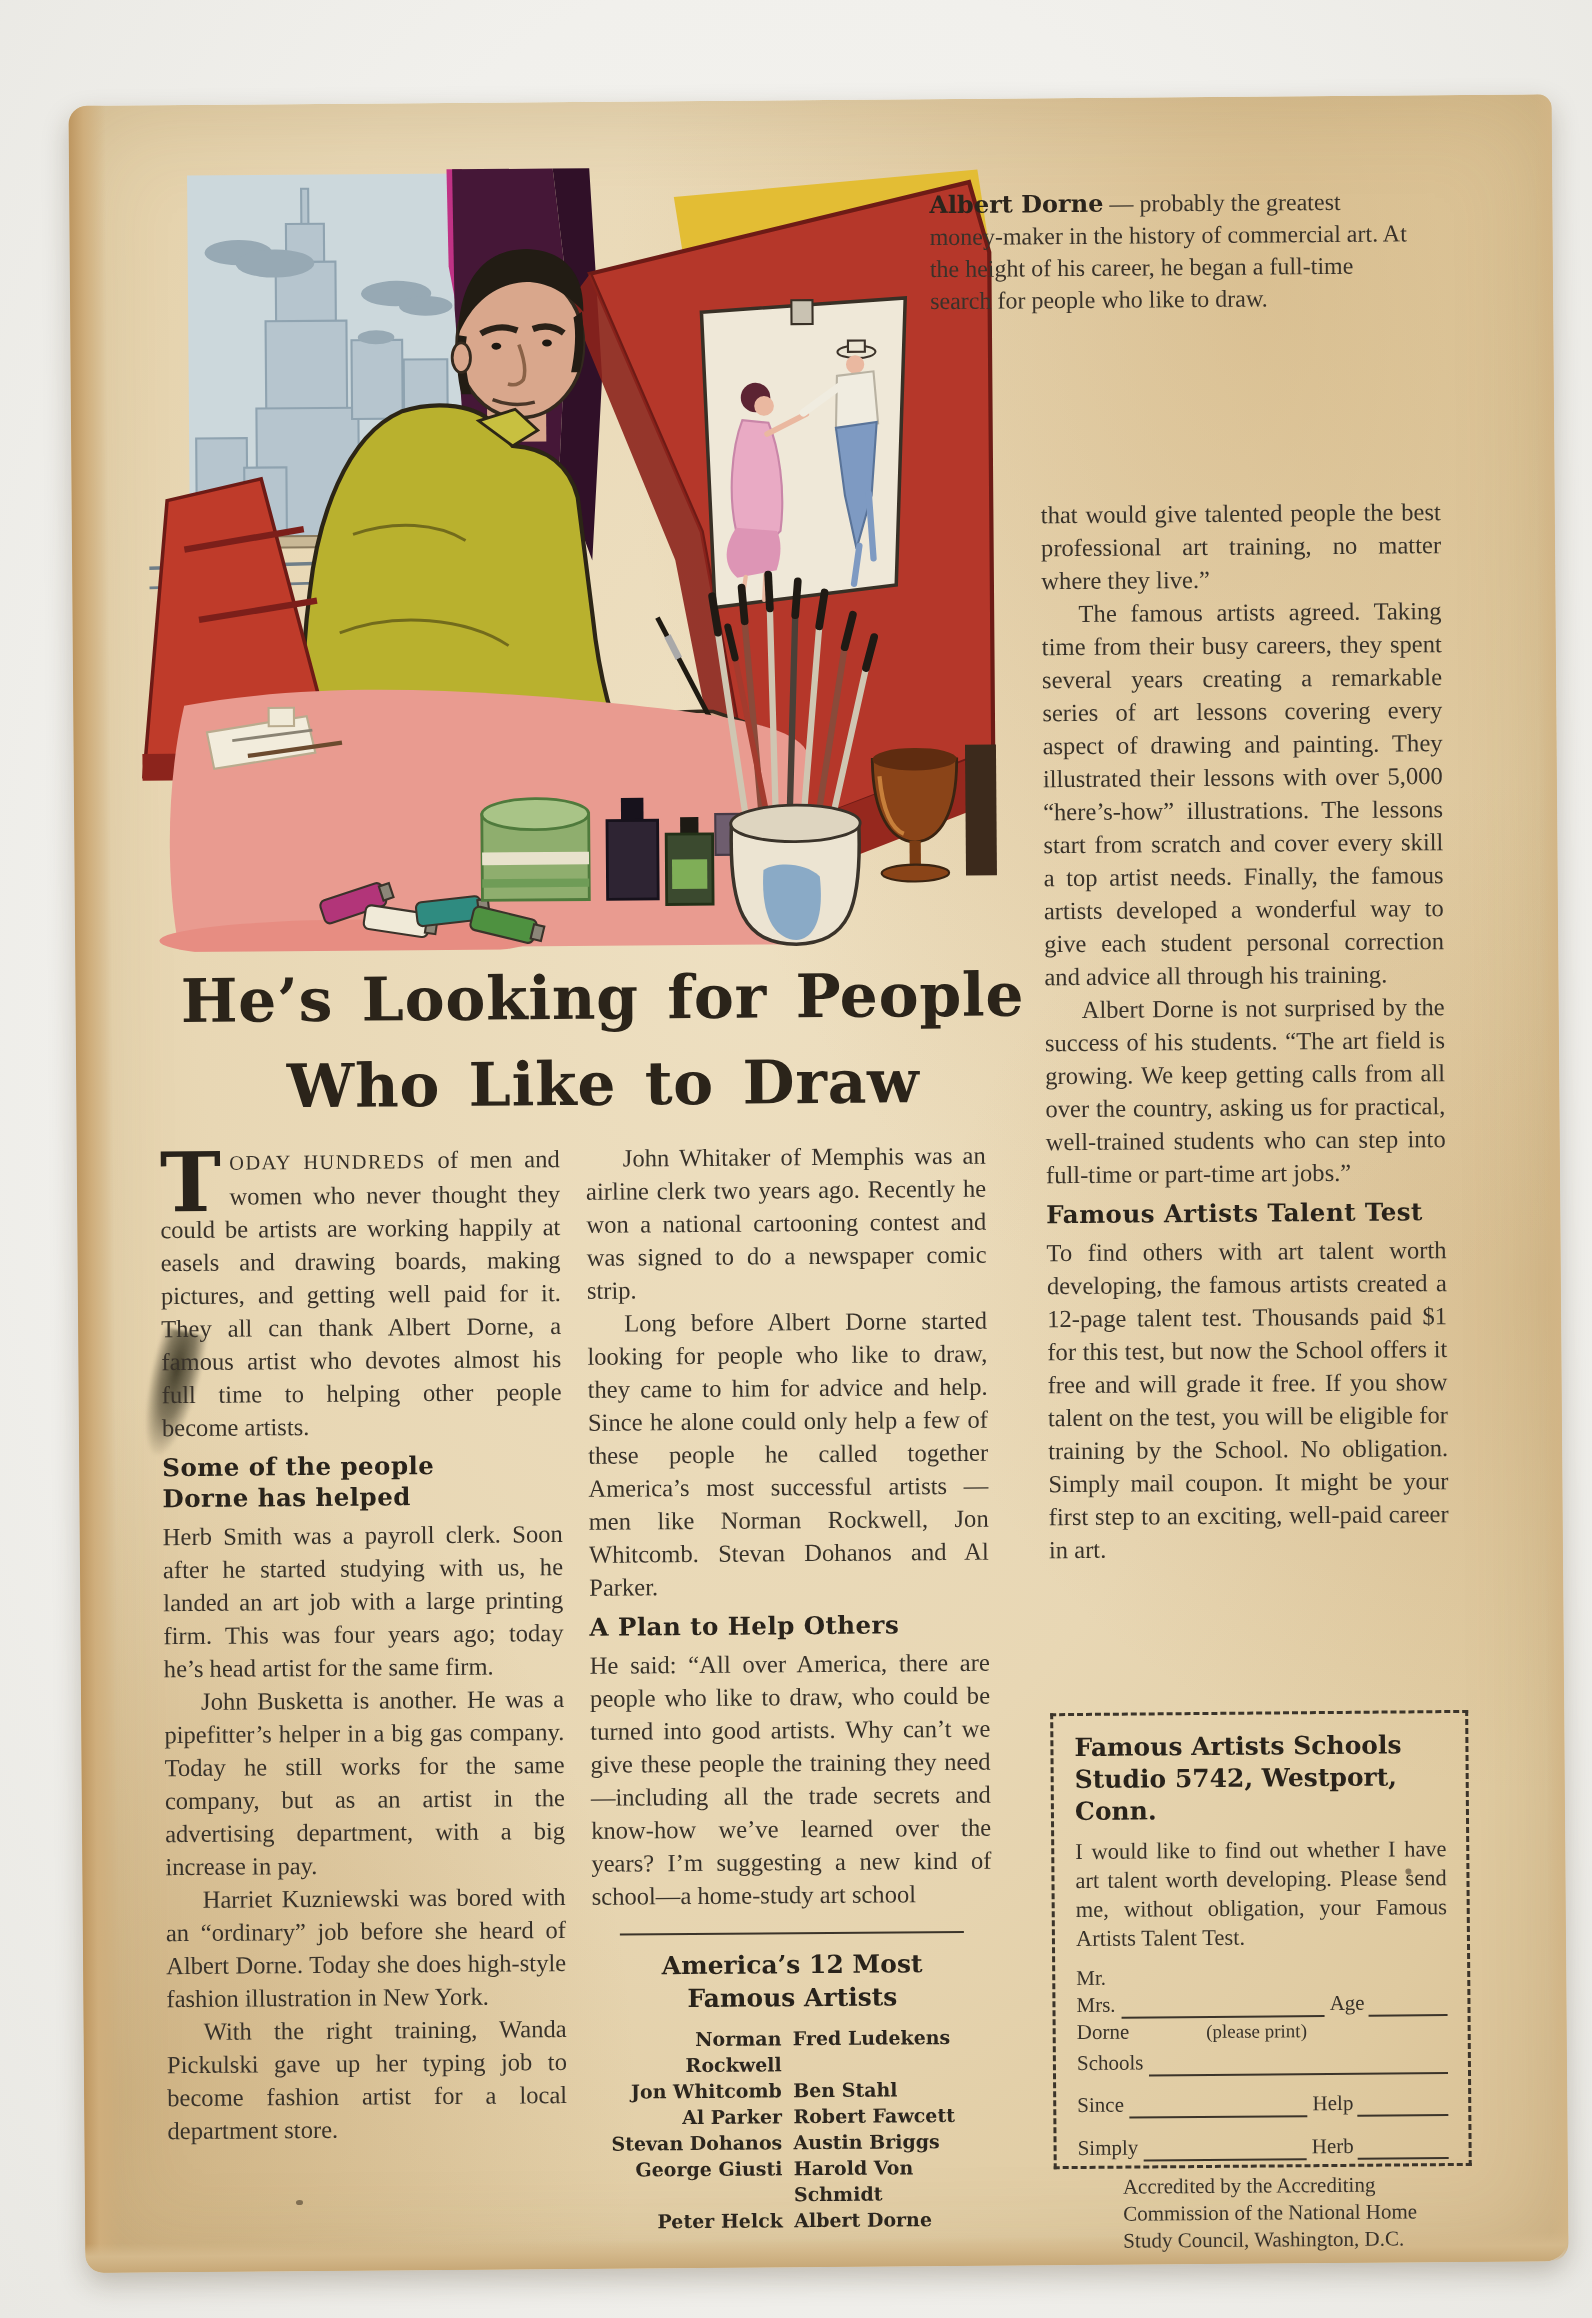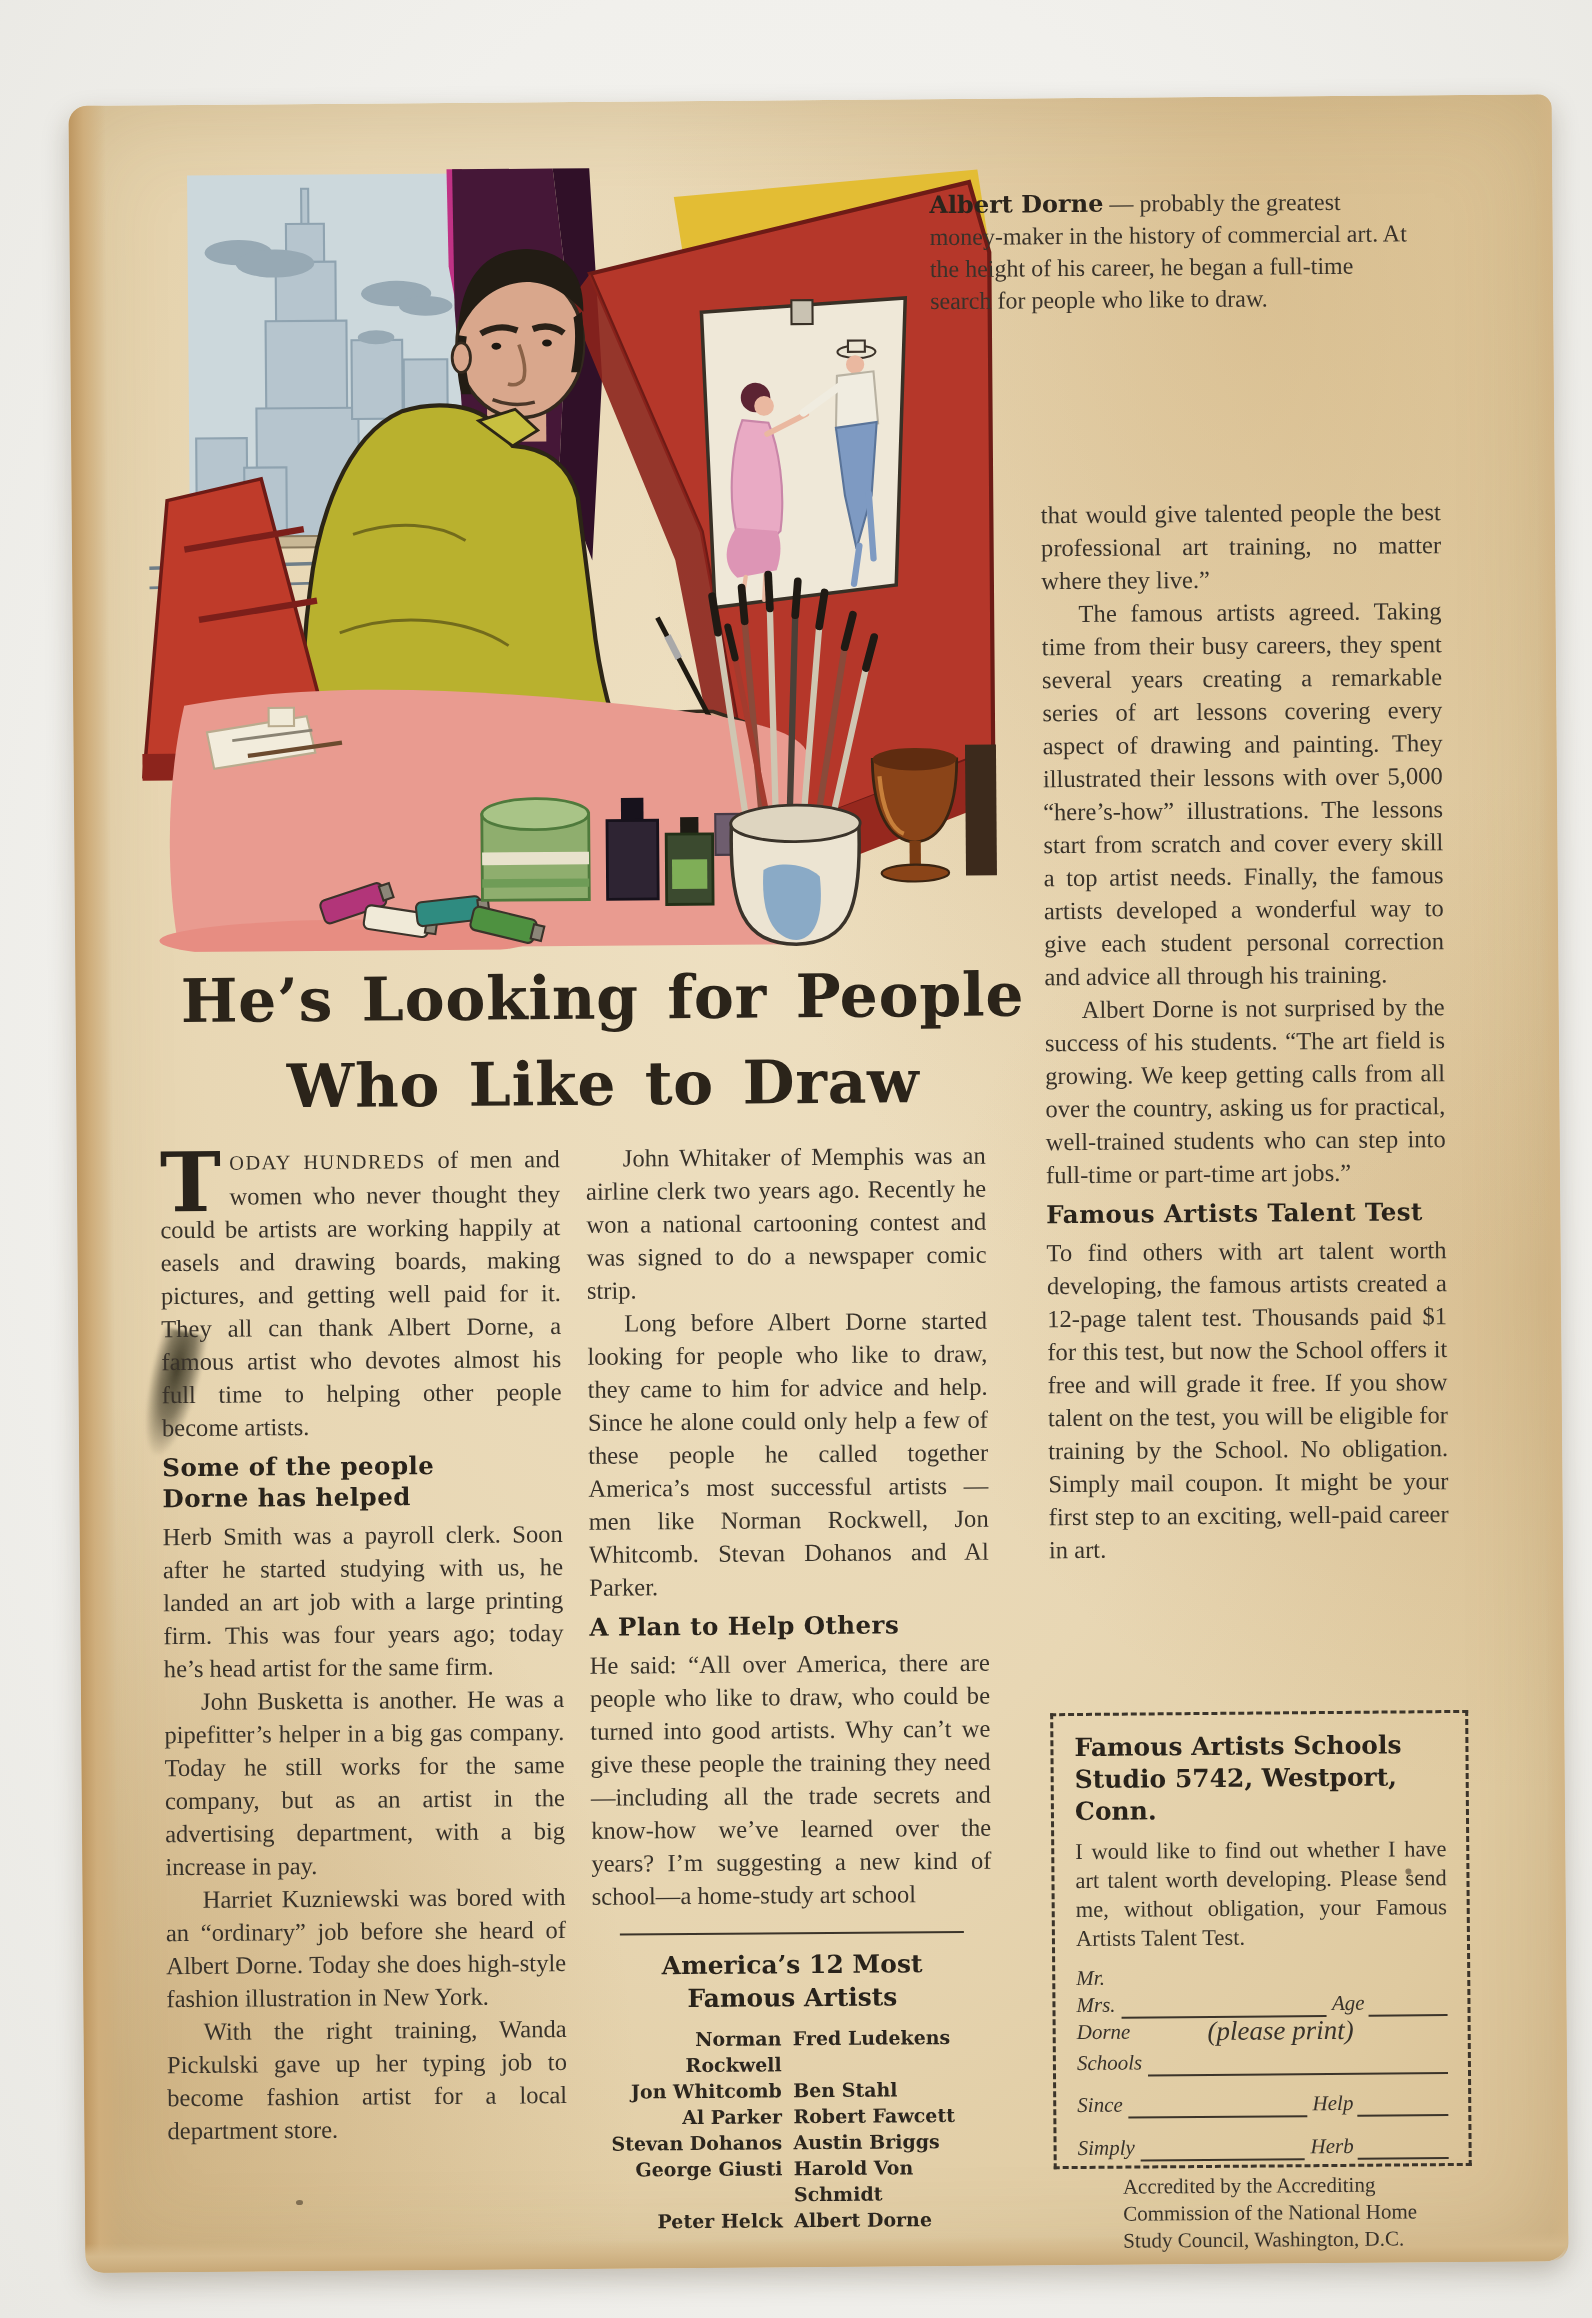--- a/index.html
+++ b/index.html
@@ -62,24 +62,24 @@
   .a-l { flex:0 0 50%; text-align:right; padding-right:11.3px;
     font-family:"DejaVu Serif",serif; font-weight:bold; font-size:19px; color:#2c261e; }
   .a-r { flex:1; text-align:left;
     font-family:"DejaVu Serif",serif; font-weight:bold; font-size:19px; color:#2c261e; }
 
   .coupon { position:absolute; left:969px; top:1615px; width:418px; height:456px;
     border:3.5px dashed #3b342a; padding:15.5px 19.7px 12.7px 21px; color:#38322a; }
   .c-head { font-family:"DejaVu Serif",serif; font-weight:bold; font-size:25px; line-height:32px; color:#29231b; }
   .c-body { margin-top:9.8px; font-size:22.5px; line-height:29px; text-align:justify; }
   .c-form { margin-top:11.3px; font-size:21px; }
-  .lbl { font-style:italic; }
+  .lbl { }
   .fline { display:inline-block; border-bottom:2.1px solid #3b342a; height:21px; }
   .c-row { display:flex; align-items:flex-end; line-height:27px; }
-  .pp { font-style:italic; margin-left:77px; font-size:27px; }
+  .pp { margin-left:77px; font-size:19px; }
   .gap-s { height:4.2px; } .gap-m { height:15.5px; }
   .c-accred { margin-top:12.7px; padding-left:45px; padding-right:4.2px;
     font-size:21px; line-height:27px; text-align:left; }
 </style>
 </head>
 <body>
 
 <div class="scan-bg"></div>
 
 <div class="page">

